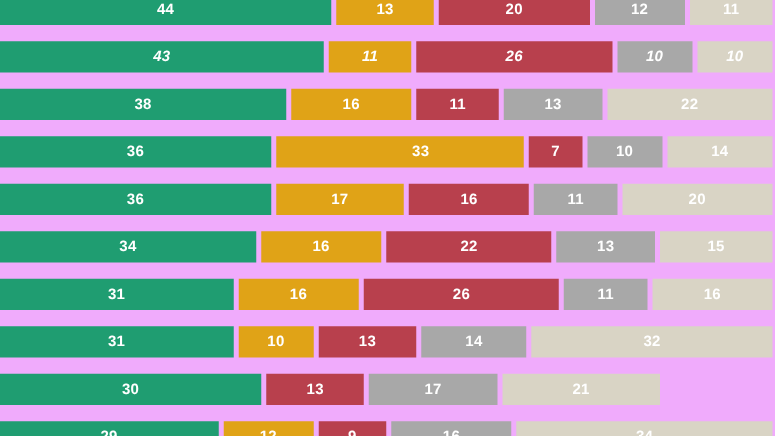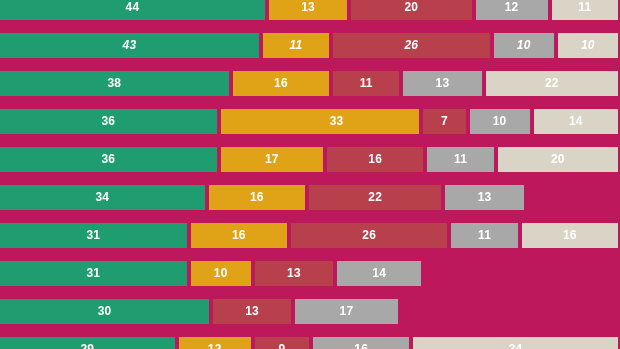--- a/index.html
+++ b/index.html
@@ -51,21 +51,21 @@
   .seg-label {
     color: #ffffff;
     font-size: 12px;
     font-weight: bold;
     pointer-events: none;
   }
 </style>
 </head>
 <body>
 
-<div id="chart" style="background: #be185d;">
+<div id="chart" style="background: #f0abfc;">
     <div class="bar-row" style="top: -5px; height: 25px;">
       <div class="seg" style="background: rgb(31, 157, 113); width: 264.88px; margin-right: 4px; height: 25px;">
         <span class="seg-label">44</span>
       </div>
       <div class="seg" style="background: rgb(224, 163, 23); width: 78.26px; margin-right: 4px; height: 25px;">
         <span class="seg-label">13</span>
       </div>
       <div class="seg" style="background: rgb(184, 64, 77); width: 120.4px; margin-right: 4px; height: 25px;">
         <span class="seg-label">20</span>
       </div>
@@ -150,20 +150,23 @@
       </div>
       <div class="seg" style="background: rgb(224, 163, 23); width: 96.32px; margin-right: 4px; height: 25px;">
         <span class="seg-label">16</span>
       </div>
       <div class="seg" style="background: rgb(184, 64, 77); width: 132.44px; margin-right: 4px; height: 25px;">
         <span class="seg-label">22</span>
       </div>
       <div class="seg" style="background: rgb(168, 168, 168); width: 78.26px; margin-right: 4px; height: 25px;">
         <span class="seg-label">13</span>
       </div>
+      <div class="seg" style="background: rgb(217, 212, 197); width: 90.3px; margin-right: 0px; height: 25px;">
+        <span class="seg-label">15</span>
+      </div>
     </div>
     <div class="bar-row" style="top: 223px; height: 25px;">
       <div class="seg" style="background: rgb(31, 157, 113); width: 186.62px; margin-right: 4px; height: 25px;">
         <span class="seg-label">31</span>
       </div>
       <div class="seg" style="background: rgb(224, 163, 23); width: 96.32px; margin-right: 4px; height: 25px;">
         <span class="seg-label">16</span>
       </div>
       <div class="seg" style="background: rgb(184, 64, 77); width: 156.52px; margin-right: 4px; height: 25px;">
         <span class="seg-label">26</span>
@@ -181,31 +184,37 @@
       </div>
       <div class="seg" style="background: rgb(224, 163, 23); width: 60.2px; margin-right: 4px; height: 25px;">
         <span class="seg-label">10</span>
       </div>
       <div class="seg" style="background: rgb(184, 64, 77); width: 78.26px; margin-right: 4px; height: 25px;">
         <span class="seg-label">13</span>
       </div>
       <div class="seg" style="background: rgb(168, 168, 168); width: 84.28px; margin-right: 4px; height: 25px;">
         <span class="seg-label">14</span>
       </div>
+      <div class="seg" style="background: rgb(217, 212, 197); width: 192.64px; margin-right: 0px; height: 25px;">
+        <span class="seg-label">32</span>
+      </div>
     </div>
     <div class="bar-row" style="top: 299px; height: 25px;">
       <div class="seg" style="background: rgb(31, 157, 113); width: 209px; margin-right: 4px; height: 25px;">
         <span class="seg-label">30</span>
       </div>
       <div class="seg" style="background: rgb(184, 64, 77); width: 78.26px; margin-right: 4px; height: 25px;">
         <span class="seg-label">13</span>
       </div>
       <div class="seg" style="background: rgb(168, 168, 168); width: 102.34px; margin-right: 4px; height: 25px;">
         <span class="seg-label">17</span>
       </div>
+      <div class="seg" style="background: rgb(217, 212, 197); width: 126.42px; margin-right: 0px; height: 25px;">
+        <span class="seg-label">21</span>
+      </div>
     </div>
     <div class="bar-row" style="top: 337px; height: 25px;">
       <div class="seg" style="background: rgb(31, 157, 113); width: 174.58px; margin-right: 4px; height: 25px;">
         <span class="seg-label">29</span>
       </div>
       <div class="seg" style="background: rgb(224, 163, 23); width: 72.24px; margin-right: 4px; height: 25px;">
         <span class="seg-label">12</span>
       </div>
       <div class="seg" style="background: rgb(184, 64, 77); width: 54.18px; margin-right: 4px; height: 25px;">
         <span class="seg-label">9</span>

